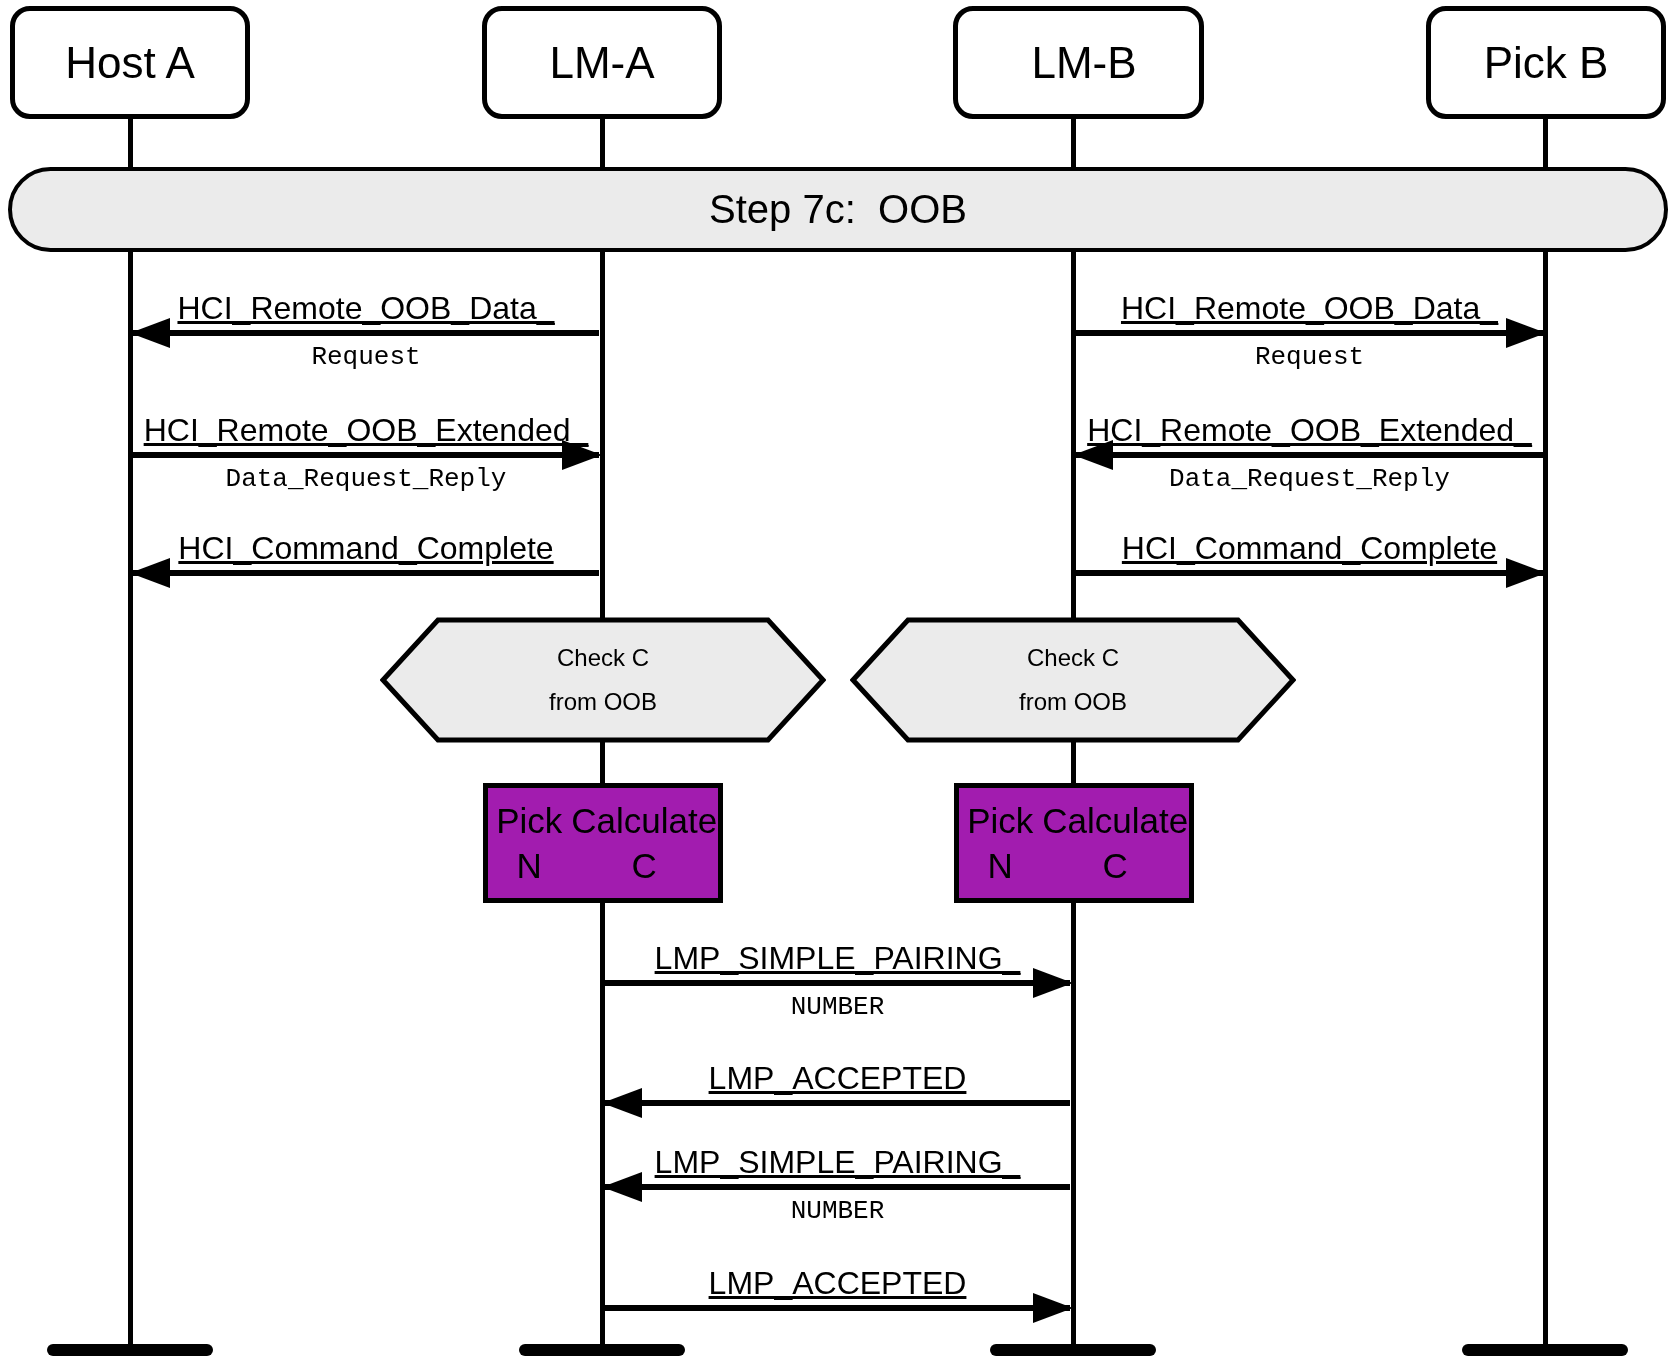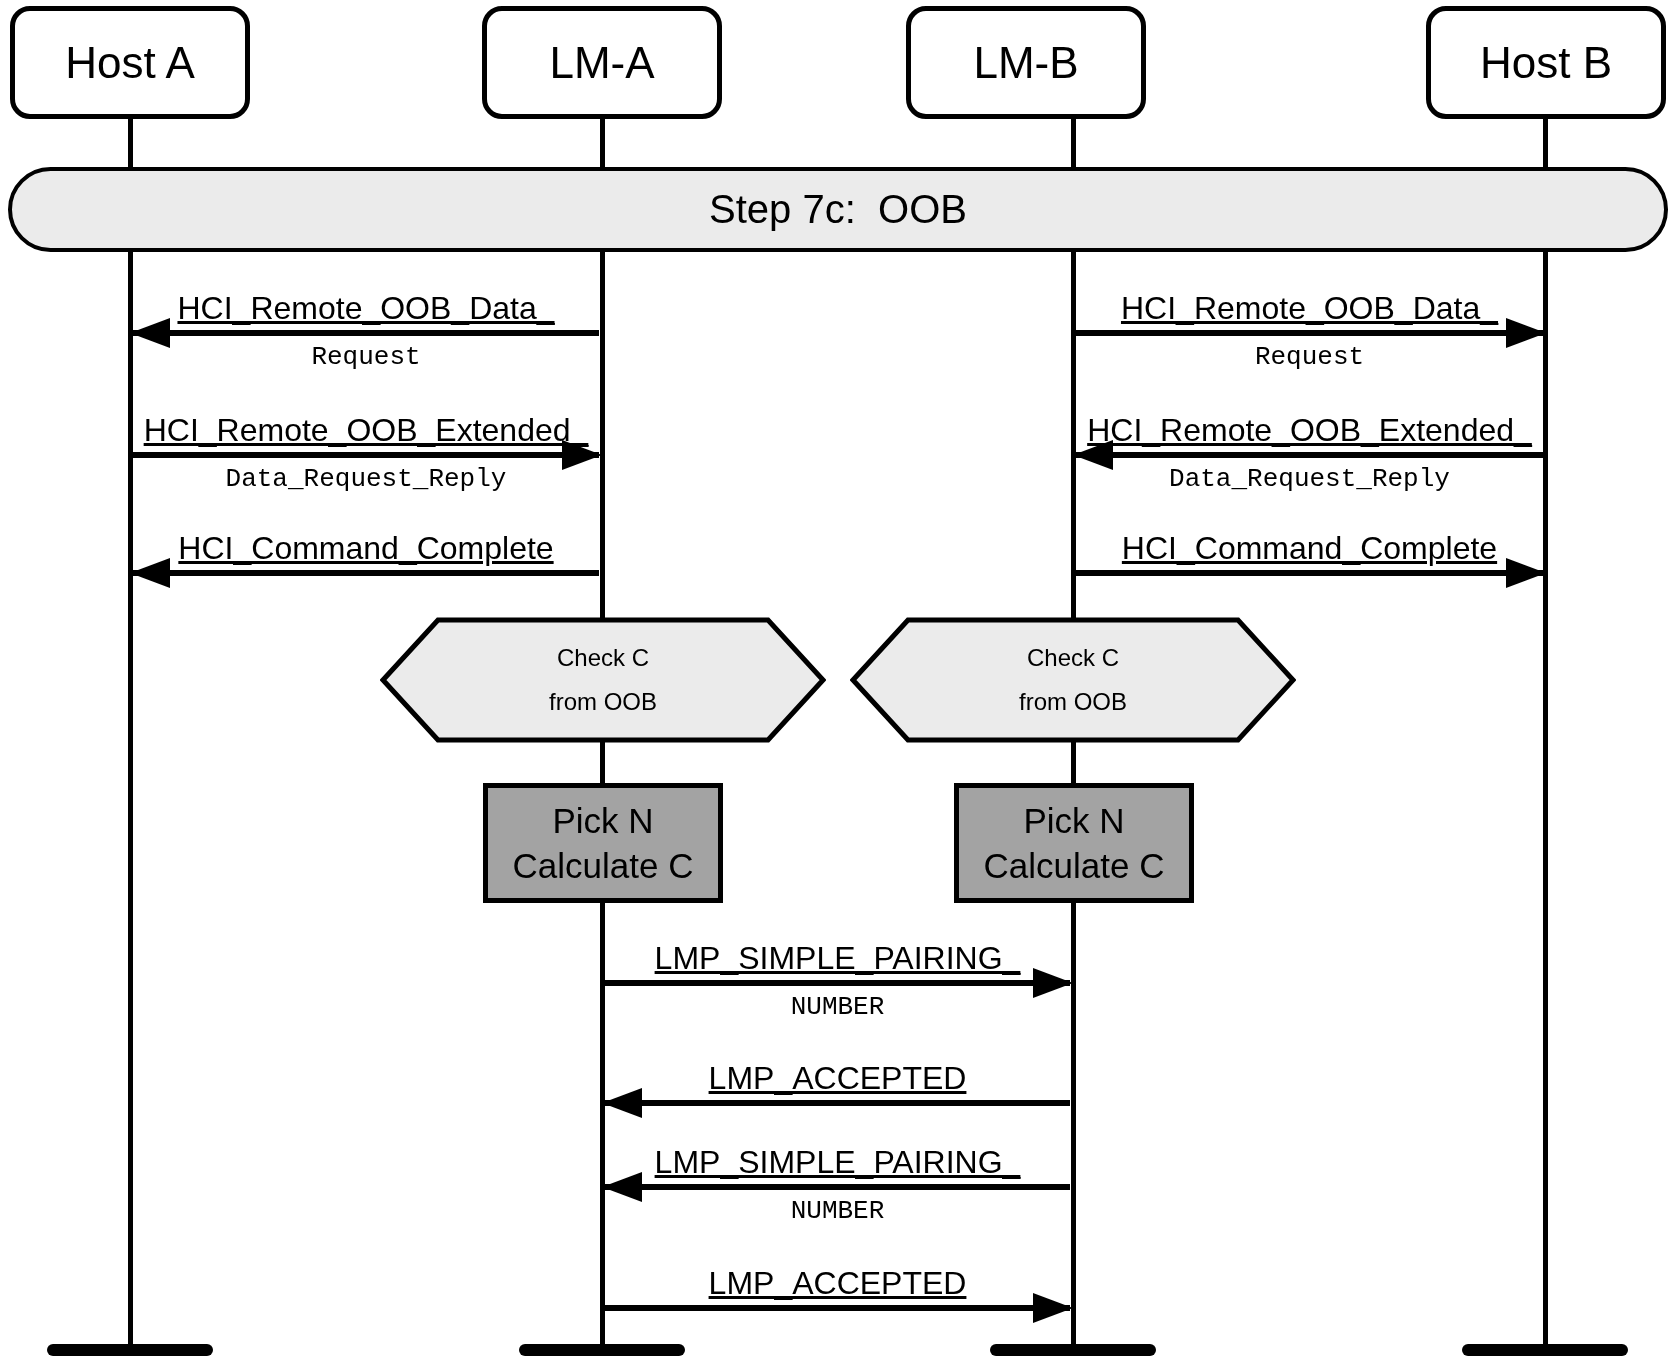--- a/index.html
+++ b/index.html
@@ -25,47 +25,47 @@
   .head-right{right:0;border-top:15px solid transparent;border-bottom:15px solid transparent;border-left:40px solid #000;}
   .lbl-above{position:absolute;left:0;right:0;bottom:6px;text-align:center;font-size:32px;text-decoration:underline;}
   .lbl-below{position:absolute;left:0;right:0;top:9px;text-align:center;font-size:26px;font-family:Liberation Mono, monospace;}
   .hexwrap{position:absolute;width:446px;height:126px;z-index:2;}
   .hexwrap svg{position:absolute;left:0;top:0;}
   .hex-label{
     position:absolute;left:0;top:0;right:0;bottom:0;display:flex;flex-direction:column;
     align-items:center;justify-content:center;font-size:24px;line-height:44px;text-align:center;
   }
   .process-box{
-    position:absolute;width:230px;height:110px;background:#a3a3a3;border:5px solid #000;
-    display:flex;flex-direction:column;align-items:center;justify-content:center;
+    position:absolute;width:230px;height:110px;background:#a21caf;border:5px solid #000;
+    display:flex;flex-direction:row;align-items:center;justify-content:center;
     font-size:35px;line-height:45px;text-align:center;z-index:2;
   }
   .terminator{position:absolute;top:1344px;width:166px;height:12px;background:#000;border-radius:6px;z-index:3;}
 </style>
 </head>
 <body>
 
 <div id="canvas">
 
   <div class="lifeline" style="left:128px;"></div>
   <div class="lifeline" style="left:600px;"></div>
   <div class="lifeline" style="left:1071px;"></div>
   <div class="lifeline" style="left:1543px;"></div>
 
   <div class="actor-box" style="left:482px;">
       <span>LM-A</span>
     </div>
   <div class="actor-box" style="left:10px;">
       <span>Host A</span>
     </div>
-  <div class="actor-box" style="left:906px;">
+  <div class="actor-box" style="left:953px;padding-left:11px;">
       <span>LM-B</span>
     </div>
   <div class="actor-box" style="left:1426px;">
-      <span>Host B</span>
+      <span>Pick B</span>
     </div>
 
   <div class="banner">
     <span>Step 7c:  OOB</span>
   </div>
 
   <div class="msg" style="left:130px;top:333px;width:472px;">
     <div class="lbl-above">HCI_Remote_OOB_Data_</div>
     <div class="shaft"></div>
     <div class="head head-left"></div>

